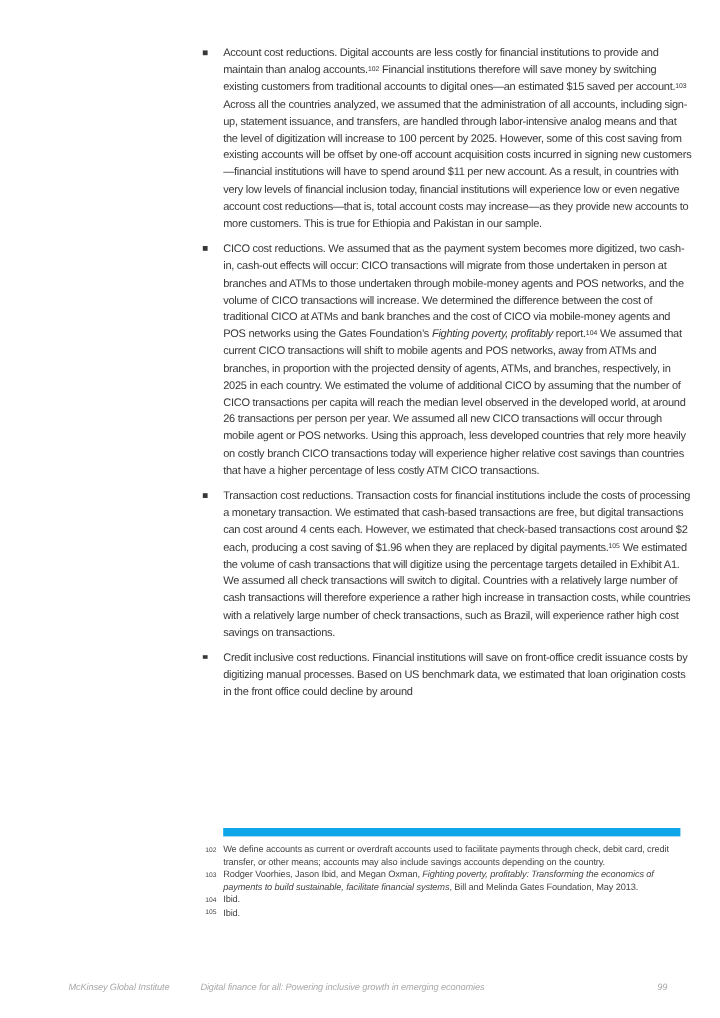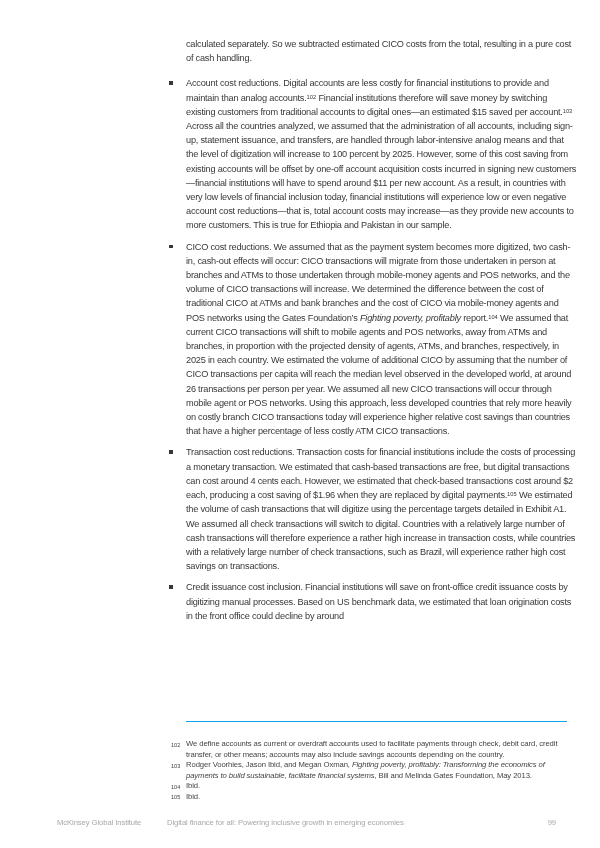--- a/index.html
+++ b/index.html
@@ -54,24 +54,24 @@
     font-size: 0.62em;
     position: relative;
     top: -0.35em;
     vertical-align: baseline;
     line-height: 0;
     letter-spacing: 0;
   }
   .footnotes {
     position: absolute;
     left: 186px;
-    top: 721px;
+    top: 690px;
     width: 381px;
-    border-top: 1px solid #0ea5e9;
-    padding-top: 17px;
+    border-top: 7px solid #0ea5e9;
+    padding-top: 6px;
   }
   .footnote {
     position: relative;
     font-size: 7.7px;
     line-height: 10.6px;
     letter-spacing: -0.1px;
     color: #444444;
   }
   .fn-num {
     position: absolute;
@@ -81,49 +81,49 @@
     letter-spacing: 0;
     color: #444444;
   }
   .footer-item {
     position: absolute;
     top: 818px;
     font-size: 7.7px;
     letter-spacing: -0.1px;
     color: #a8a8a8;
     white-space: nowrap;
+    font-style: italic;
   }
   .footer-institute { left: 57px; }
   .footer-title { left: 167px; }
   .footer-page-num { right: 44px; margin-left: 28px; }
 </style>
 </head>
 <body>
 
 <div class="page">
 
   <main class="content">
-    <p class="para intro"><span>calculated separately. So we subtracted estimated CICO costs from the total, resulting in a pure cost of cash handling.</span></p>
 
     <ul class="bullet-list">
       <li>
         <span class="bullet-square"></span>
         <p class="para"><b>Account cost reductions. </b><span>Digital accounts are less costly for financial institutions to provide and maintain than analog accounts.</span><sup>102</sup><span> Financial institutions therefore will save money by switching existing customers from traditional accounts to digital ones—an estimated $15 saved per account.</span><sup>103</sup><span> Across all the countries analyzed, we assumed that the administration of all accounts, including sign-up, statement issuance, and transfers, are handled through labor-intensive analog means and that the level of digitization will increase to 100 percent by 2025. However, some of this cost saving from existing accounts will be offset by one-off account acquisition costs incurred in signing new customers—financial institutions will have to spend around $11 per new account. As a result, in countries with very low levels of financial inclusion today, financial institutions will experience low or even negative account cost reductions—that is, total account costs may increase—as they provide new accounts to more customers. This is true for Ethiopia and Pakistan in our sample.</span></p>
       </li>
       <li>
         <span class="bullet-square"></span>
         <p class="para"><b>CICO cost reductions. </b><span>We assumed that as the payment system becomes more digitized, two cash-in, cash-out effects will occur: CICO transactions will migrate from those undertaken in person at branches and ATMs to those undertaken through mobile-money agents and POS networks, and the volume of CICO transactions will increase. We determined the difference between the cost of traditional CICO at ATMs and bank branches and the cost of CICO via mobile-money agents and POS networks using the Gates Foundation’s </span><i>Fighting poverty, profitably</i><span> report.</span><sup>104</sup><span> We assumed that current CICO transactions will shift to mobile agents and POS networks, away from ATMs and branches, in proportion with the projected density of agents, ATMs, and branches, respectively, in 2025 in each country. We estimated the volume of additional CICO by assuming that the number of CICO transactions per capita will reach the median level observed in the developed world, at around 26 transactions per person per year. We assumed all new CICO transactions will occur through mobile agent or POS networks. Using this approach, less developed countries that rely more heavily on costly branch CICO transactions today will experience higher relative cost savings than countries that have a higher percentage of less costly ATM CICO transactions.</span></p>
       </li>
       <li>
         <span class="bullet-square"></span>
         <p class="para"><b>Transaction cost reductions. </b><span>Transaction costs for financial institutions include the costs of processing a monetary transaction. We estimated that cash-based transactions are free, but digital transactions can cost around 4 cents each. However, we estimated that check-based transactions cost around $2 each, producing a cost saving of $1.96 when they are replaced by digital payments.</span><sup>105</sup><span> We estimated the volume of cash transactions that will digitize using the percentage targets detailed in Exhibit A1. We assumed all check transactions will switch to digital. Countries with a relatively large number of cash transactions will therefore experience a rather high increase in transaction costs, while countries with a relatively large number of check transactions, such as Brazil, will experience rather high cost savings on transactions.</span></p>
       </li>
       <li>
         <span class="bullet-square"></span>
-        <p class="para"><b>Credit issuance cost inclusion. </b><span>Financial institutions will save on front-office credit issuance costs by digitizing manual processes. Based on US benchmark data, we estimated that loan origination costs in the front office could decline by around</span></p>
+        <p class="para"><b>Credit inclusive cost reductions. </b><span>Financial institutions will save on front-office credit issuance costs by digitizing manual processes. Based on US benchmark data, we estimated that loan origination costs in the front office could decline by around</span></p>
       </li>
     </ul>
   </main>
 
   <section class="footnotes">
     <div class="footnote">
       <span class="fn-num">102</span>
       <span class="fn-text"><span>We define accounts as current or overdraft accounts used to facilitate payments through check, debit card, credit transfer, or other means; accounts may also include savings accounts depending on the country.</span></span>
     </div>
     <div class="footnote">

